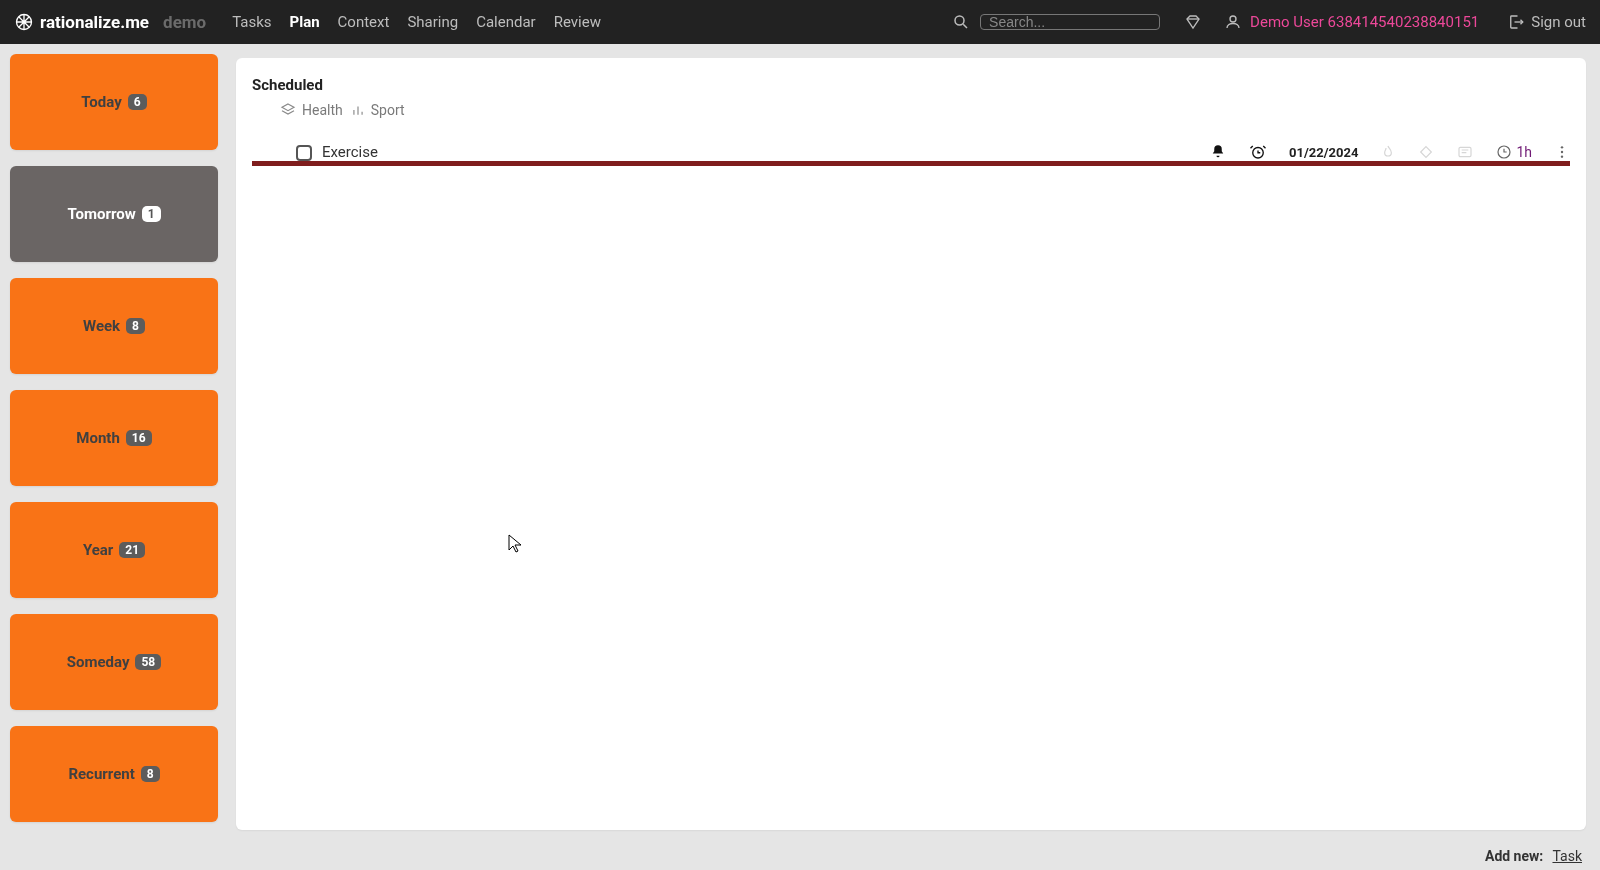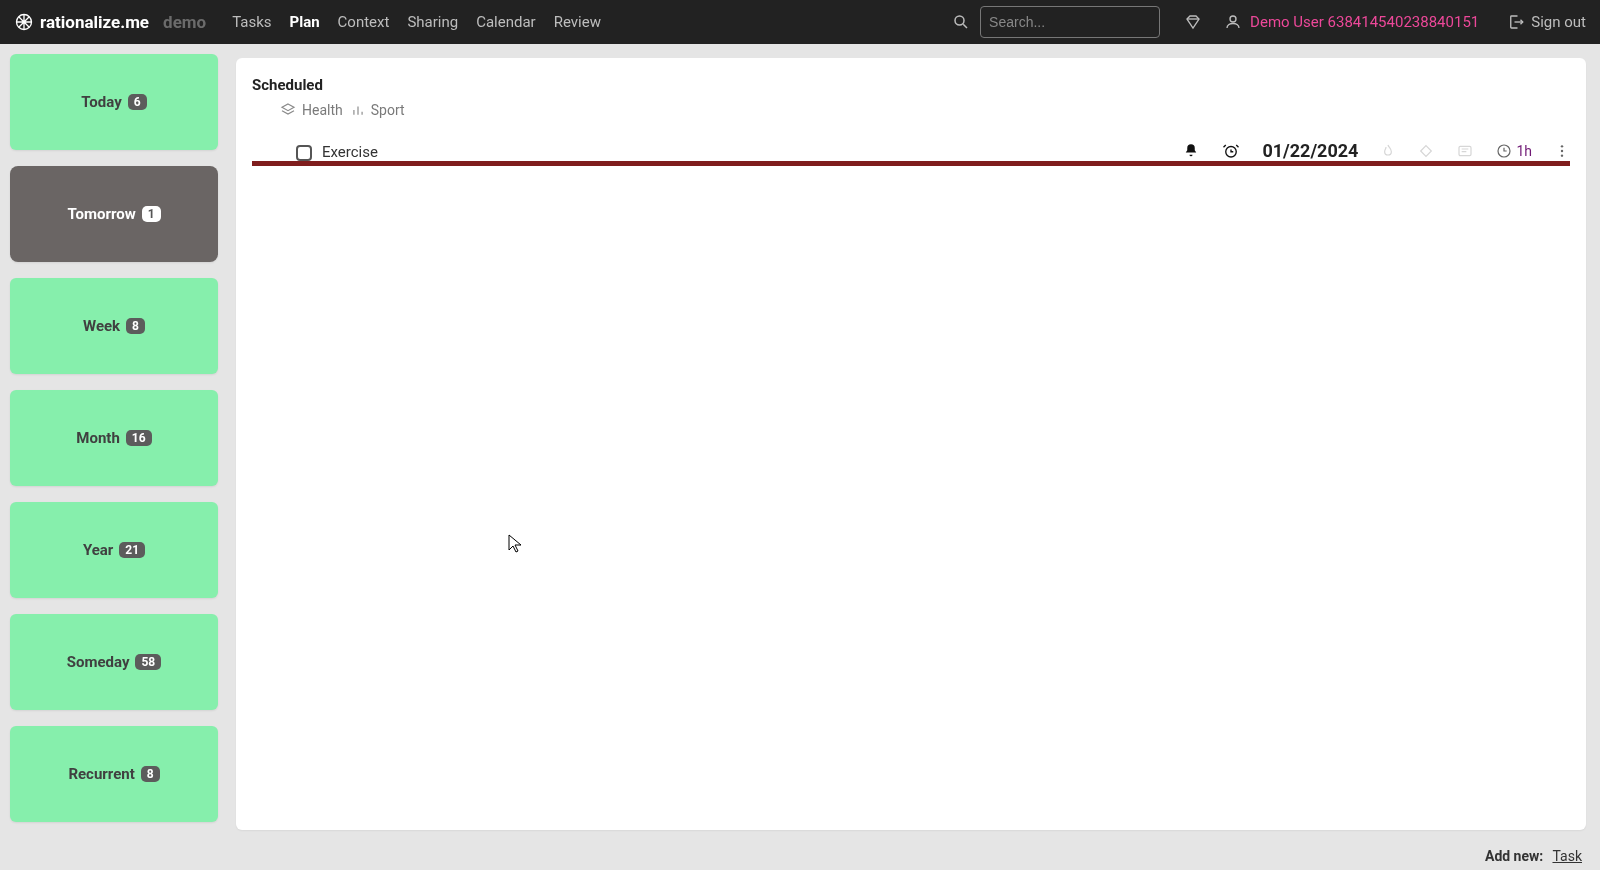--- a/index.html
+++ b/index.html
@@ -39,21 +39,21 @@
   margin-right: 10px;
 }
 .topbar .nav { display:flex; gap: 18px; margin-left:6px; }
 .topbar .nav-item { color: #bdbdbd; cursor:pointer; }
 .topbar .nav-item.active { color:#fff; font-weight:700; }
 .topbar .spacer { flex:1; }
 .topbar .search-input {
   background: transparent;
   border: 1px solid #777;
   border-radius: 4px;
-  height: 32px;
+  height: 16px;
   width: 180px;
   padding: 0 8px;
   color: #ddd;
   font-size: 14px;
 }
 .topbar .search-input::placeholder { color: #888; }
 .topbar .user { color:#ec4899; display:flex; align-items:flex-end; gap:8px; margin-left:12px; }
 .topbar .signout { display:flex; align-items:center; gap:6px; margin-left:18px; cursor:pointer; color:#bdbdbd; }
 .topbar svg { flex-shrink:0; }
 
@@ -62,37 +62,36 @@
   height: calc(100% - 44px);
 }
 .sidebar {
   width: 228px;
   padding: 10px 10px;
   display:flex;
   flex-direction:column;
   gap: 16px;
 }
 .card {
-  background:#86efac;
+  background:#f97316;
   border-radius: 6px;
   height: 96px;
   display:flex;
   align-items:center;
   justify-content:center;
   box-shadow: 0 1px 2px rgba(0,0,0,0.08);
   cursor:pointer;
   gap: 6px;
   font-weight:700;
   color:#404040;
   font-size:15px;
 }
 .card.active {
   background:#6a6564;
   color:#fff;
-  border-radius:8px;
 }
 .badge {
   background:#5c5c5c;
   color:#fff;
   border-radius:5px;
   font-size:12px;
   padding: 1px 6px;
   font-weight:700;
   min-width:18px;
   text-align:center;
@@ -152,21 +151,21 @@
   margin-right:auto;
 }
 .task-row .right {
   margin-left:auto;
   display:flex;
   align-items:center;
   gap:22px;
   color:#666;
 }
 .task-row .date {
-  font-size:18px;
+  font-size:13px;
   font-weight:700;
   color:#222;
 }
 .task-row .duration-wrap{
   display:flex; align-items:center; gap:4px; color:#701a75; font-size:14px;
 }
 .task-row .faded { color:#d0d0d0; }
 .addnew {
   position:absolute;
   right:18px;

